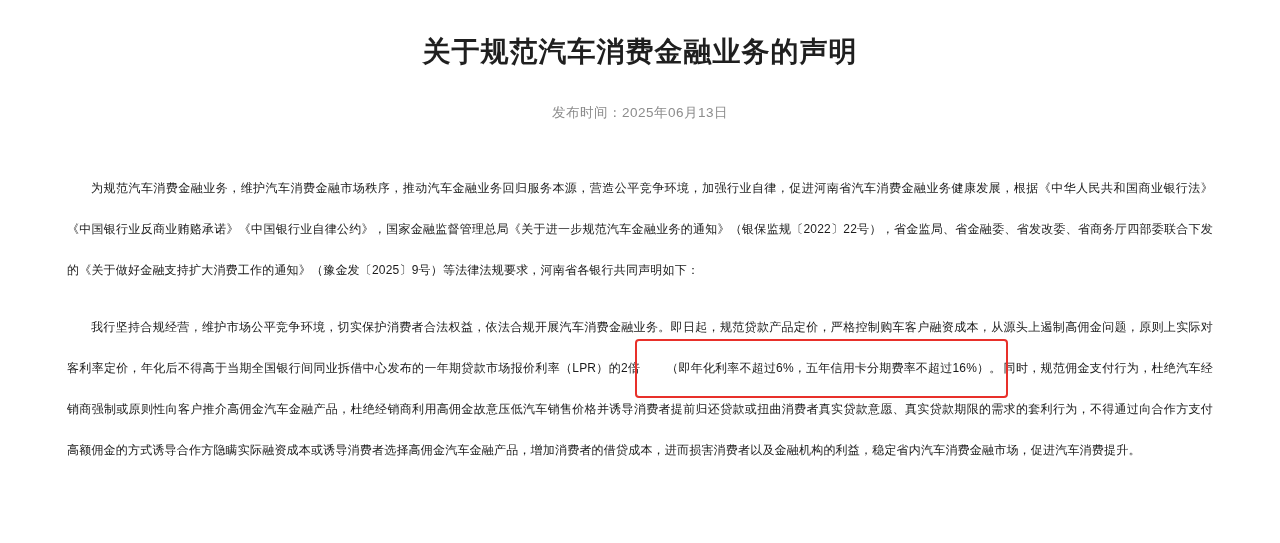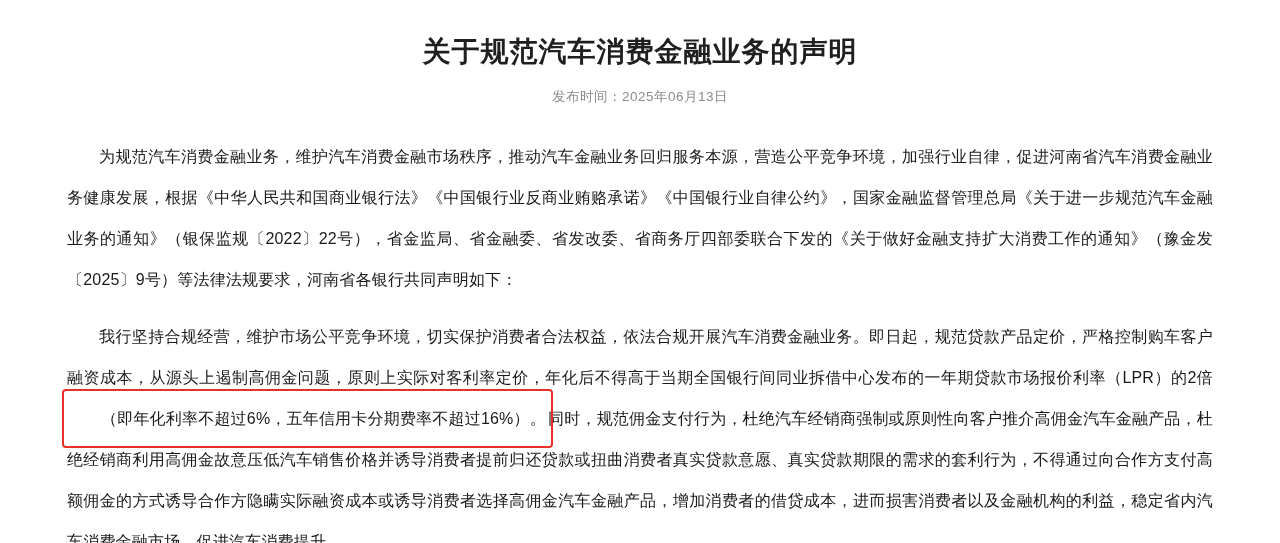--- a/index.html
+++ b/index.html
@@ -25,33 +25,33 @@
     margin: 0;
     padding-top: 34px;
     text-align: center;
     font-size: 28px;
     font-weight: bold;
     letter-spacing: 1px;
     color: #1f1f1f;
     line-height: 1.3;
   }
   .doc-meta {
-    margin: 0;
+    margin: 16px;
     padding-top: 18px;
     text-align: center;
     font-size: 13.5px;
     color: #8c8c8c;
     letter-spacing: 0.5px;
   }
   .body-wrap {
     padding-top: 30px;
   }
   .para {
     margin: 0 0 0 0;
-    font-size: 16px;
+    font-size: 12px;
     line-height: 41px;
     color: #1a1a1a;
     text-align: justify;
     text-justify: inter-ideograph;
     text-indent: 2em;
     letter-spacing: 0.2px;
   }
   .para + .para {
     margin-top: 16px;
   }

